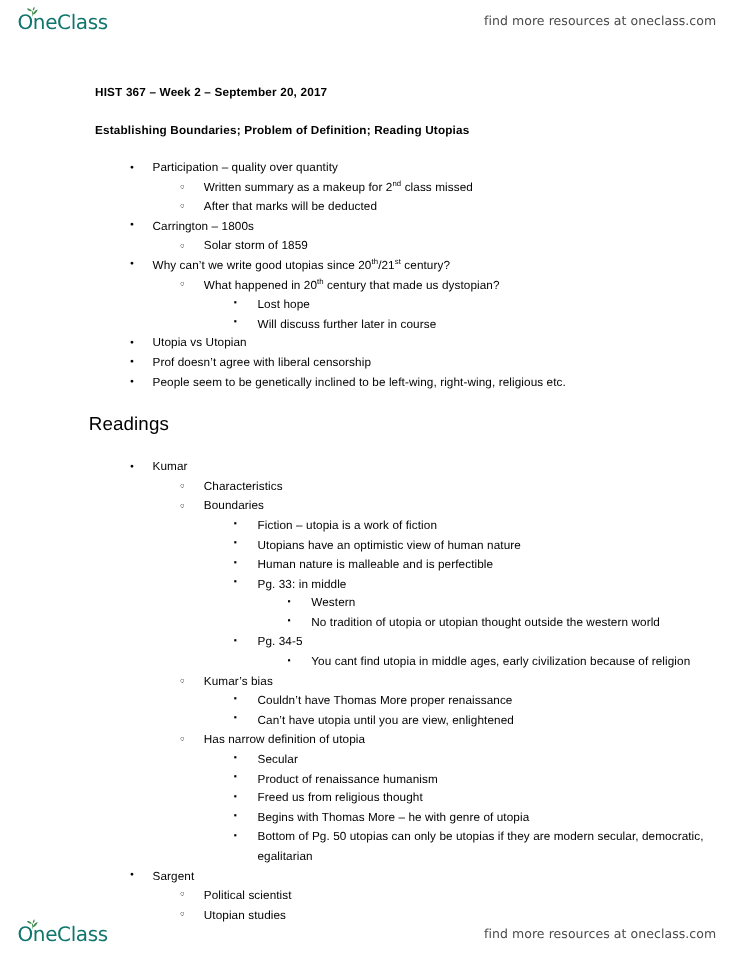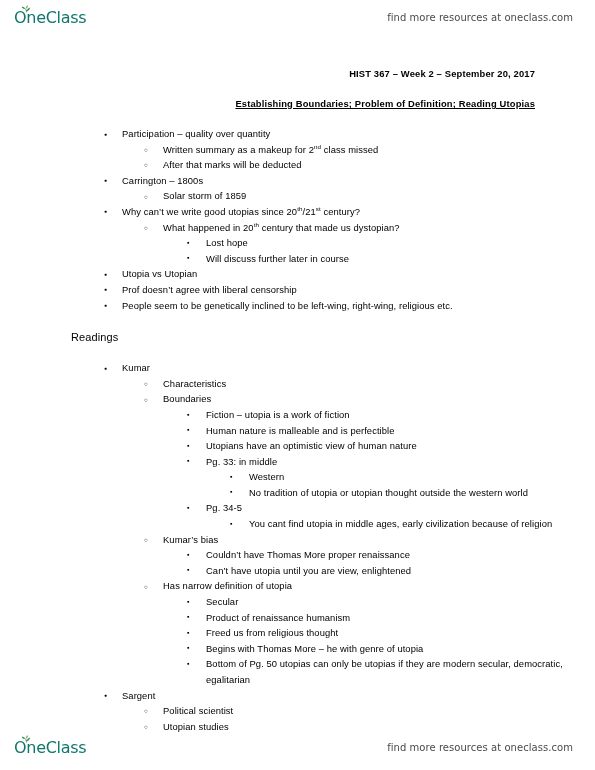--- a/index.html
+++ b/index.html
@@ -60,32 +60,32 @@
 
   
   .doc {
     position: absolute;
     top: 52px;
     left: 0;
     width: 595px;
   }
 
   .title-line {
-    text-align: right;
+    text-align: left;
     font-size: 9.4px;
     font-weight: bold;
     letter-spacing: 0.15px;
     margin: 0 0 0 16px;
     padding: 0 60px;
   }
   .title-main { margin-top: 16px; }
-  .title-sub  { margin-top: 19px; font-weight: bold; text-decoration: underline; }
+  .title-sub  { margin-top: 19px; font-weight: bold; }
 
   .section-head {
-    font-size: 11px;
+    font-size: 15px;
     margin-left: 71px;
     margin-top: 18px;
     letter-spacing: 0.1px;
   }
 
   ul.lvl {
     list-style: none;
     margin: 17px;
     padding: 0;
   }
@@ -184,24 +184,24 @@
       <li class="item l2">
         <span class="txt">Characteristics</span>
       </li>
       <li class="item l2">
         <span class="txt">Boundaries</span>
       </li>
       <li class="item l3">
         <span class="txt">Fiction – utopia is a work of fiction</span>
       </li>
       <li class="item l3">
+        <span class="txt">Utopians have an optimistic view of human nature</span>
+      </li>
+      <li class="item l3">
         <span class="txt">Human nature is malleable and is perfectible</span>
-      </li>
-      <li class="item l3">
-        <span class="txt">Utopians have an optimistic view of human nature</span>
       </li>
       <li class="item l3">
         <span class="txt">Pg. 33: in middle</span>
       </li>
       <li class="item l4">
         <span class="txt">Western</span>
       </li>
       <li class="item l4">
         <span class="txt">No tradition of utopia or utopian thought outside the western world</span>
       </li>

